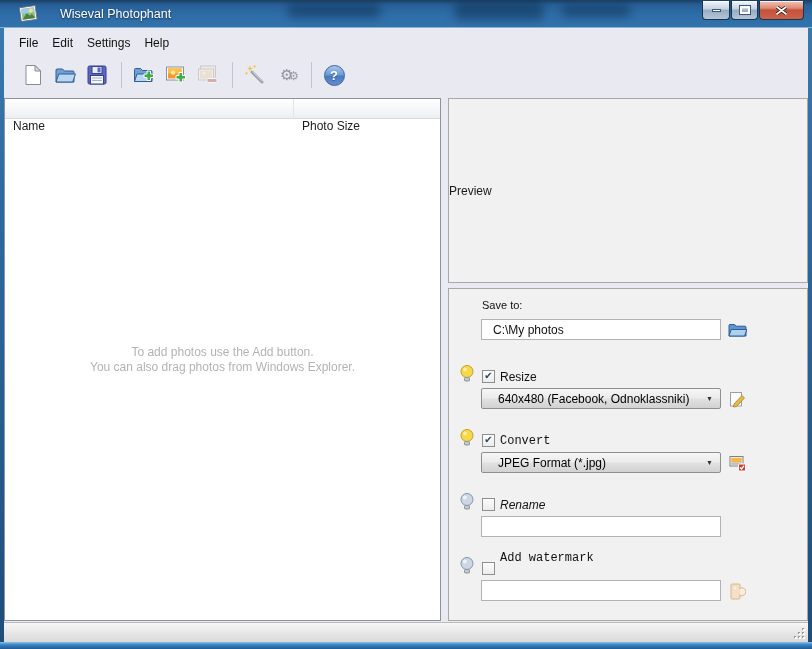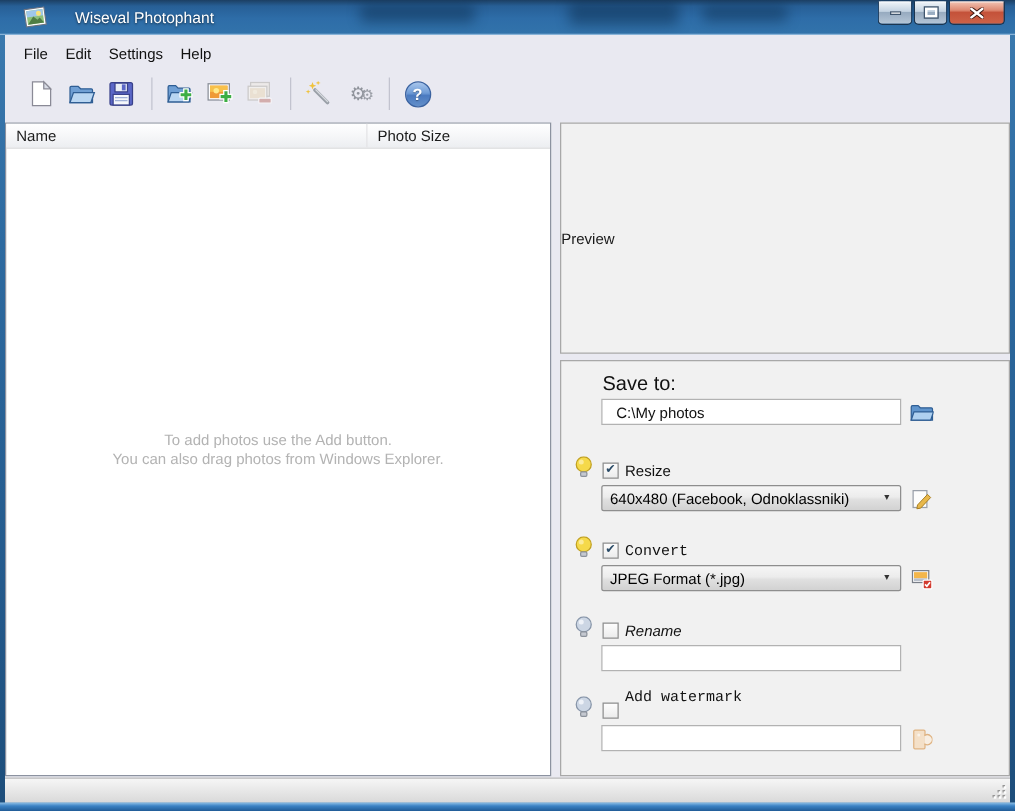--- a/index.html
+++ b/index.html
@@ -66,48 +66,48 @@
   }
   .gears{ font-size:15px; color:#8f939b; letter-spacing:-5px; }
   .gears .g2{ font-size:12px; color:#9a9ea6; }
 
   
   .filelist{
     position:absolute; left:0; top:70px; width:437px; height:523px;
     background:#fff; border:1px solid #8c92a0;
   }
   .list-header{ display:flex; height:20px; background:linear-gradient(180deg,#ffffff 0%,#f4f5f7 60%,#eceef1 100%); border-bottom:1px solid #d9dadc; }
-  .hcell{ font-size:12px; color:#1c1c1c; padding:3px 0 0 8px; }
+  .hcell{ font-size:12px; color:#1c1c1c; padding:20px 0 0 8px; }
   .hcell.c1{ width:289px; border-right:1px solid #e4e4e6; }
   .hcell.c2{ flex:1; }
   .empty-hint{ position:absolute; top:246px; left:0; right:0; text-align:center; color:#b3b3b3; font-size:12px; line-height:15px; }
 
   
   .rightpane{ position:absolute; left:444px; top:70px; width:360px; height:523px; }
   .preview-box{
     position:absolute; top:0; left:0; right:0; height:185px;
     background:#f1f1f1; border:1px solid #a8a8a8;
     display:flex; align-items:center; 
     font-size:12px; color:#1a1a1a;
   }
   .options-box{
     position:absolute; top:190px; left:0; right:0; bottom:0;
     background:#f1f1f1; border:1px solid #a8a8a8;
   }
-  .opt-label{ position:absolute; font-size:16px; color:#111;text-align:center; }
+  .opt-label{ position:absolute; font-size:11px; color:#111;text-align:center; }
   .txt{
     position:absolute; left:32px; width:240px; height:21px;
     border:1px solid #b2b2b2; background:#fff; font-size:12px; padding:0 5px;
     font-family:"Liberation Sans",sans-serif; color:#111;
   }
   .combo{
     position:absolute; left:32px; width:240px; height:21px;
     border:1px solid #8e8e8e; border-radius:2px;
     background:linear-gradient(180deg,#f6f6f6 0%,#ececec 45%,#e0e0e0 55%,#d2d2d2 100%);
-    display:flex; align-items:center; font-size:12px; color:#000; padding-left:6px;
+    display:flex; align-items:center; font-size:12px; color:#000; padding-left:16px;
   }
   .combo .arrow{ margin-left:auto; padding-right:7px; font-size:7px; color:#333; }
   .mini-btn{ position:absolute; left:277px; width:22px; height:22px; display:flex; align-items:center; justify-content:center; }
   .cb{
     position:absolute; left:33px; width:13px; height:13px;
     border:1px solid #8e8f8f; background:linear-gradient(180deg,#fdfdfd,#ececec);
     display:flex; align-items:center; justify-content:center;
   }
   .cb span{ font-size:10px; color:#294a66; line-height:10px; margin-top:-1px; }
   .cb-label{ position:absolute; left:51px; font-size:12px; color:#111; }

